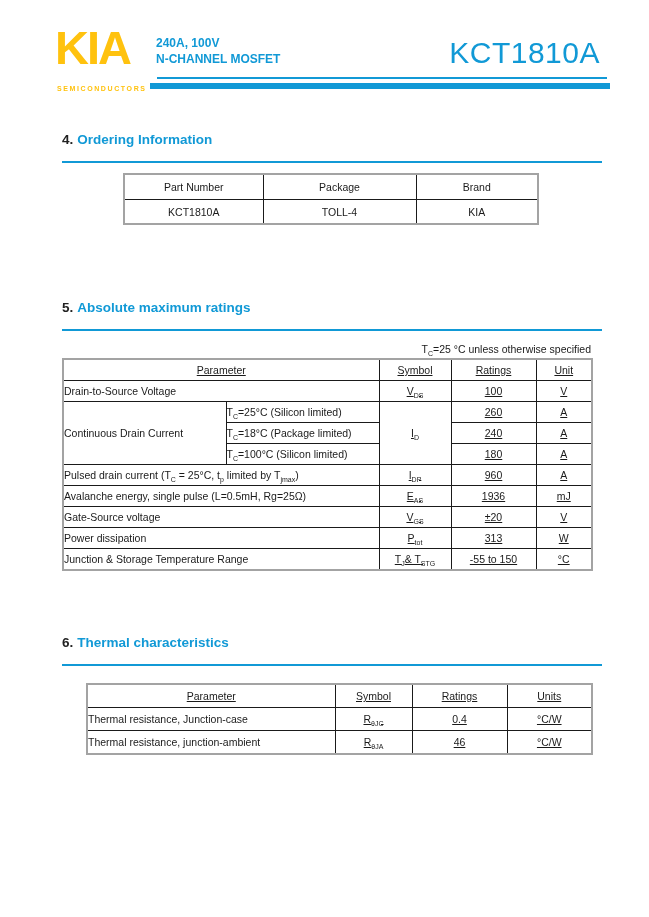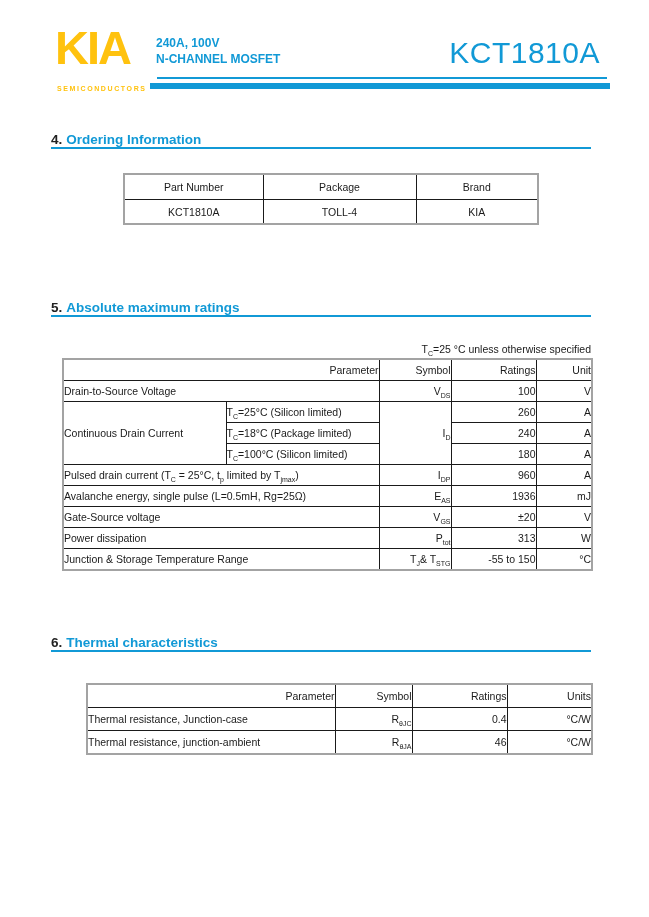--- a/index.html
+++ b/index.html
@@ -12,31 +12,31 @@
   .tagline{position:absolute;left:57px;top:85px;font-size:7px;font-weight:bold;
         color:#FFC20E;letter-spacing:1.6px;}
   .spec{position:absolute;left:156px;top:35px;font-size:12px;font-weight:bold;
         color:#1199D6;line-height:16px;}
   .part-title{position:absolute;top:36px;right:49px;font-size:30px;color:#1199D6;
         font-weight:400;letter-spacing:0.5px;}
   .rule-thin{position:absolute;left:157px;top:77px;width:450px;height:2px;background:#1199D6;}
   .rule-thick{position:absolute;left:150px;top:83px;width:460px;height:6px;background:#1199D6;}
 
   
-  .sec{position:absolute;left:51px;width:540px;border-bottom:2px solid #1199D6;
-       font-size:13.5px;font-weight:bold;padding-bottom:0;}
+  .sec{position:absolute;left:62px;width:540px;border-bottom:2px solid #1199D6;
+       font-size:13.5px;font-weight:bold;padding-bottom:14px;}
   .sec .num{color:#222222;}
   .sec .ttl{color:#1199D6;margin-left:4px;}
   .sec4{top:132px;} .sec5{top:300px;} .sec6{top:635px;}
 
   
   table.t{border-collapse:collapse;table-layout:fixed;border:2px solid #a3a3a3;}
   table.t td{border:1.5px solid #1a1a1a;font-size:10.5px;padding:0;overflow:hidden;
              white-space:nowrap;}
-  td.c{text-align:right;}
+  td.c{text-align:center;text-decoration:underline;}
   td.l{text-align:left;padding-left:8px;}
   sub{font-size:7px;line-height:0;}
 
   .t4{position:absolute;left:123px;top:173px;width:414px;}
   .t4 td{height:23px;text-align:center;}
   .t4 tr.hdr td{height:24px;}
 
   .note5{position:absolute;left:62px;top:343px;width:529px;text-align:right;font-size:10.5px;}
   .t5{position:absolute;left:62px;top:358px;width:529px;}
   .t5 td{height:20px;}

